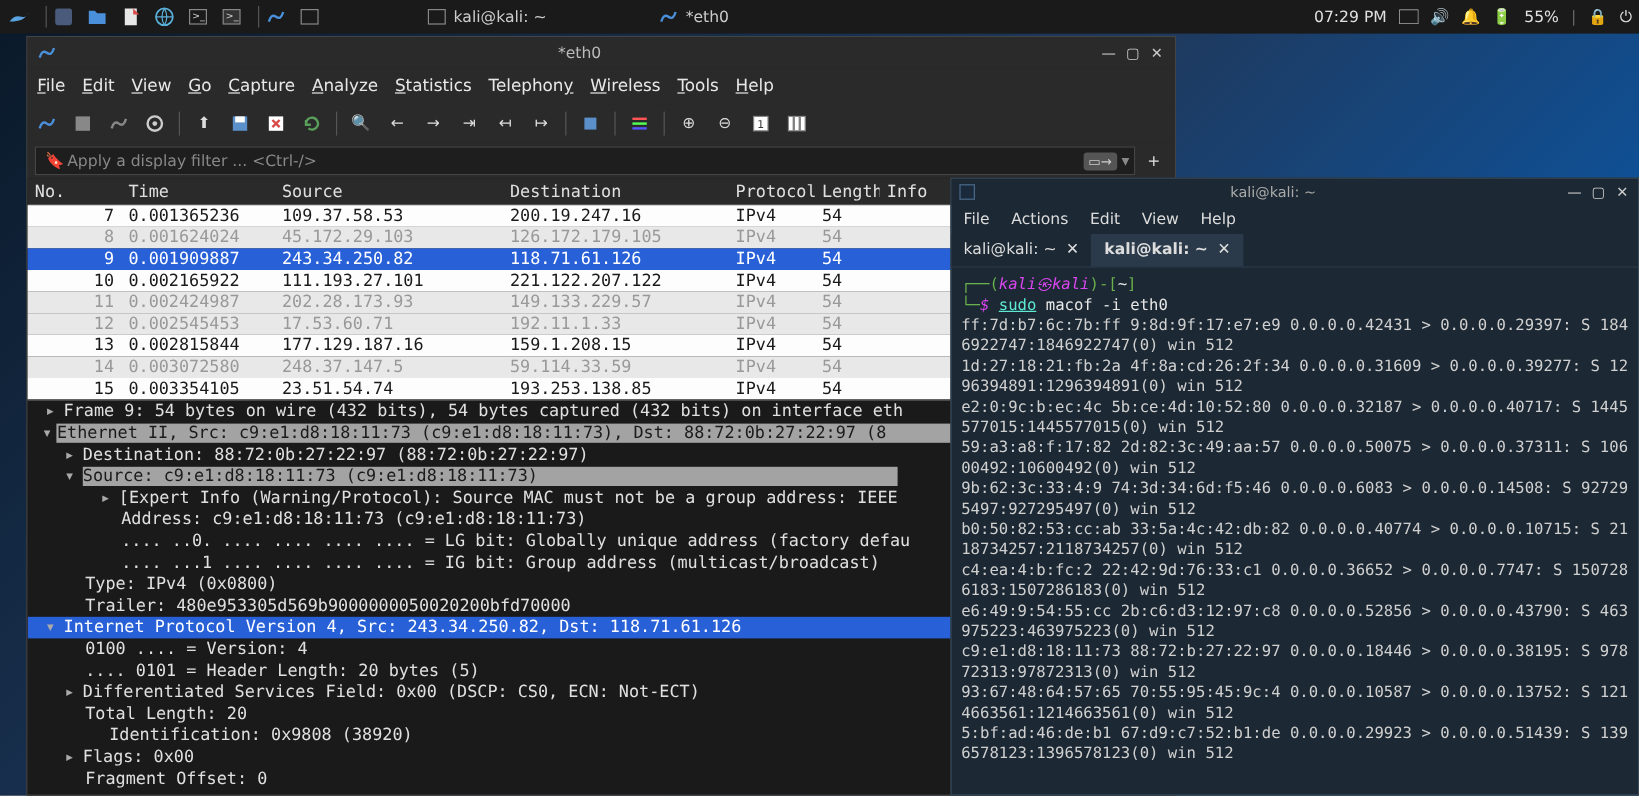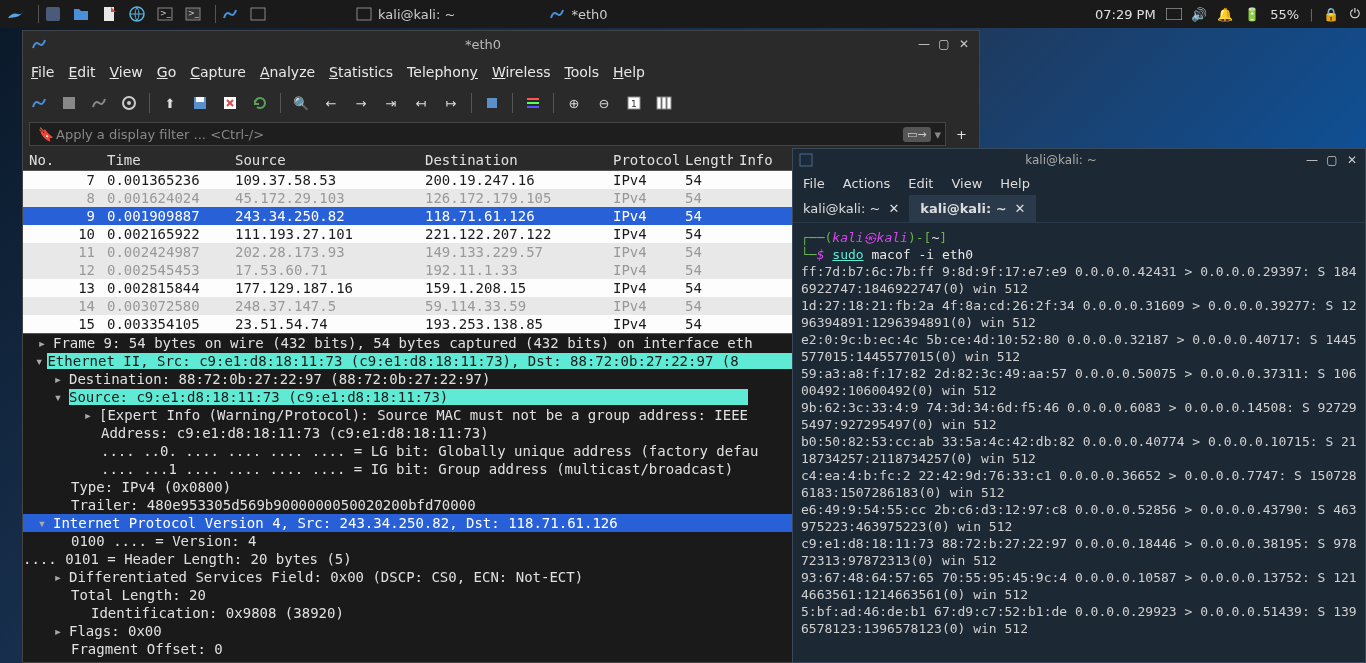--- a/index.html
+++ b/index.html
@@ -171,21 +171,21 @@
 .ws-details {
   flex: 1;
   background: #1a1a1a;
   font-family: monospace;
   font-size: 14px;
   overflow: hidden;
   border-top: 1px solid #555;
 }
 .tree-line { height: 18px; display: flex; align-items: center; white-space: nowrap; }
 .tree-tog { width: 14px; text-align: center; color: #aaa;}
-.hl-yellow { background: #5eead4; color: #1a1a1a; }
+.hl-yellow { background: #a3a3a3; color: #1a1a1a; }
 .hl-blue { background: #2860d8; color: #fff; }
 
 
 .term-window {
   position: absolute;
   top: 148px;
   left: 792px;
   width: 574px;
   height: 515px;
   background: #1c2833;
@@ -590,21 +590,21 @@
         <span style="margin-left:48px">Trailer: 480e953305d569b9000000050020200bfd70000</span>
       </div>
     <div class="tree-line hl-blue">
         <span class="tree-tog" style="margin-left:12px">▾</span>
         <span style="margin-left:4px">Internet Protocol Version 4, Src: 243.34.250.82, Dst: 118.71.61.126</span>
       </div>
     <div class="tree-line">
         <span style="margin-left:48px">0100 .... = Version: 4</span>
       </div>
     <div class="tree-line">
-        <span style="">.... 0101 = Header Length: 20 bytes (5)</span>
+        <span style="margin-left:48px">.... 0101 = Header Length: 20 bytes (5)</span>
       </div>
     <div class="tree-line">
         <span class="tree-tog" style="margin-left:28px">▸</span>
         <span style="margin-left:4px">Differentiated Services Field: 0x00 (DSCP: CS0, ECN: Not-ECT)</span>
       </div>
     <div class="tree-line">
         <span style="margin-left:48px">Total Length: 20</span>
       </div>
     <div class="tree-line">
         <span style="margin-left:68px">Identification: 0x9808 (38920)</span>

